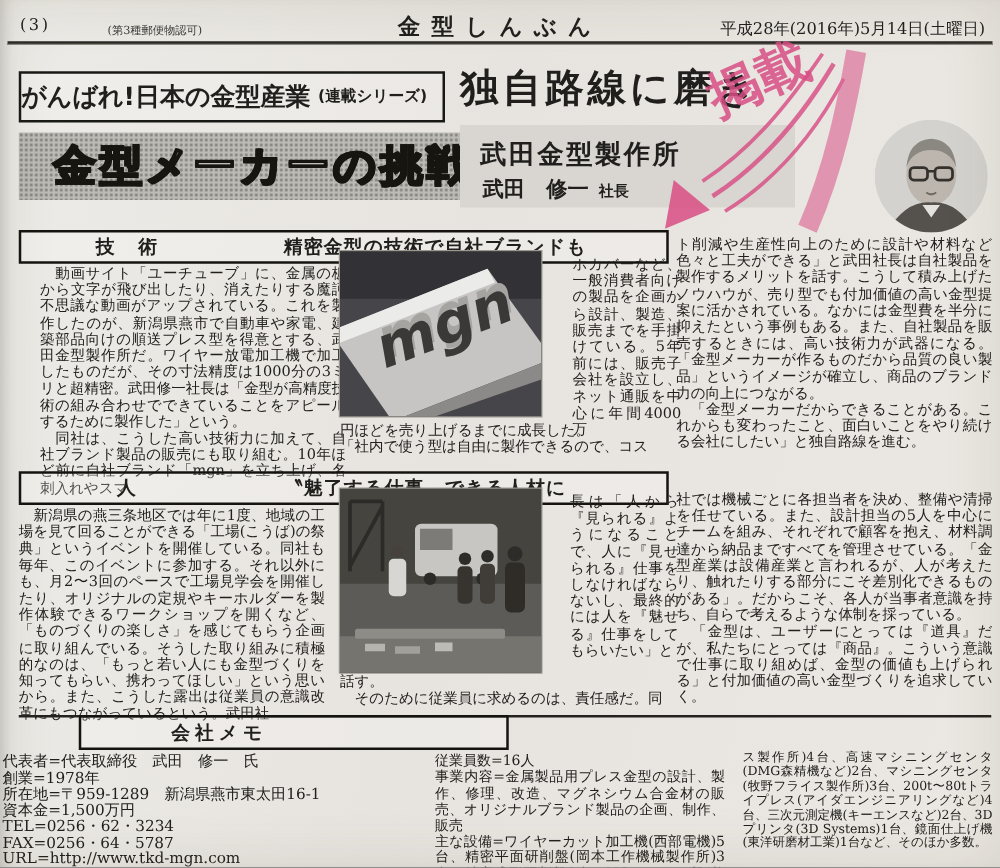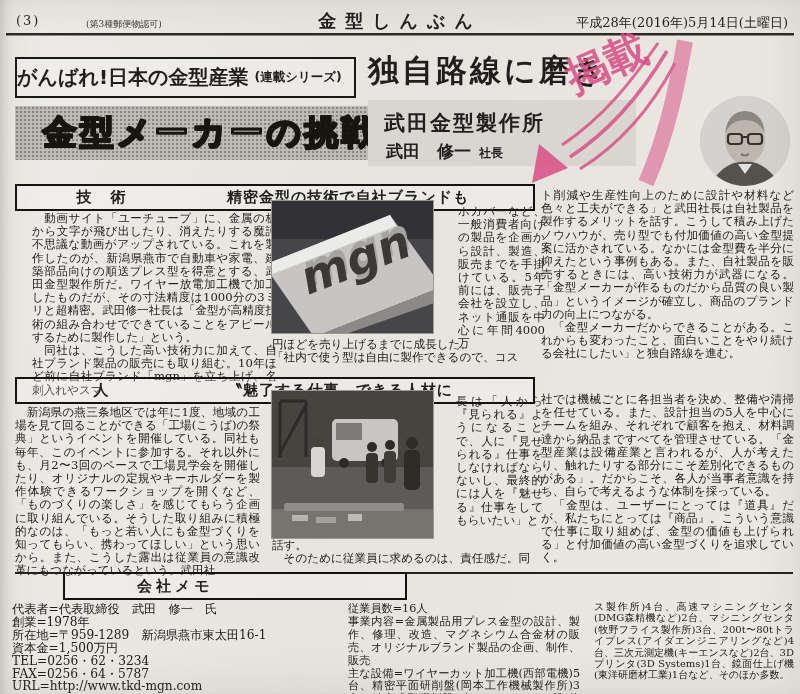--- a/index.html
+++ b/index.html
@@ -55,21 +55,21 @@
   #s2-photo{left:272px;top:391px;width:161px;height:147px;}
   #s2-colB{left:456px;top:395px;width:87px;height:124px;}
   #s2-span{left:272px;top:539px;width:266px;height:28px;}
   #s2-colR{left:541px;top:393px;width:253px;height:170px;}
   .photo{overflow:hidden;background:#4a4947;box-shadow:0 0 0 1px #9b9890;}
   
   .memo-rule{left:15px;top:572px;width:778px;height:2px;background:#23221e;}
   .memo-head{left:15px;top:572px;width:340px;height:24px;border:2px solid #14130f;display:flex;align-items:center;background:rgba(255,255,255,.22);margin-left:48px;}
   .memo-title{margin-left:72px;font-family:"DejaVu Sans",sans-serif;font-weight:bold;font-size:15px;letter-spacing:4px;}
   .memo-col{white-space:pre-line;text-align:justify;color:#22201d;}
-  #m-col1{left:12px;top:603px;width:315px;font-size:12.2px;line-height:12.9px;}
+  #m-col1{left:2px;top:603px;width:315px;font-size:12.2px;line-height:12.9px;}
   #m-col2{left:348px;top:603px;width:232px;font-size:11.2px;line-height:12.9px;}
   #m-col3{left:594px;top:601px;width:200px;font-size:10px;line-height:11.4px;}
 </style>
 </head>
 <body>
 
 <div id="page">
 
   <div class="abs hd-num">(3)</div>
   <div class="abs hd-permit">(第3種郵便物認可)</div>

